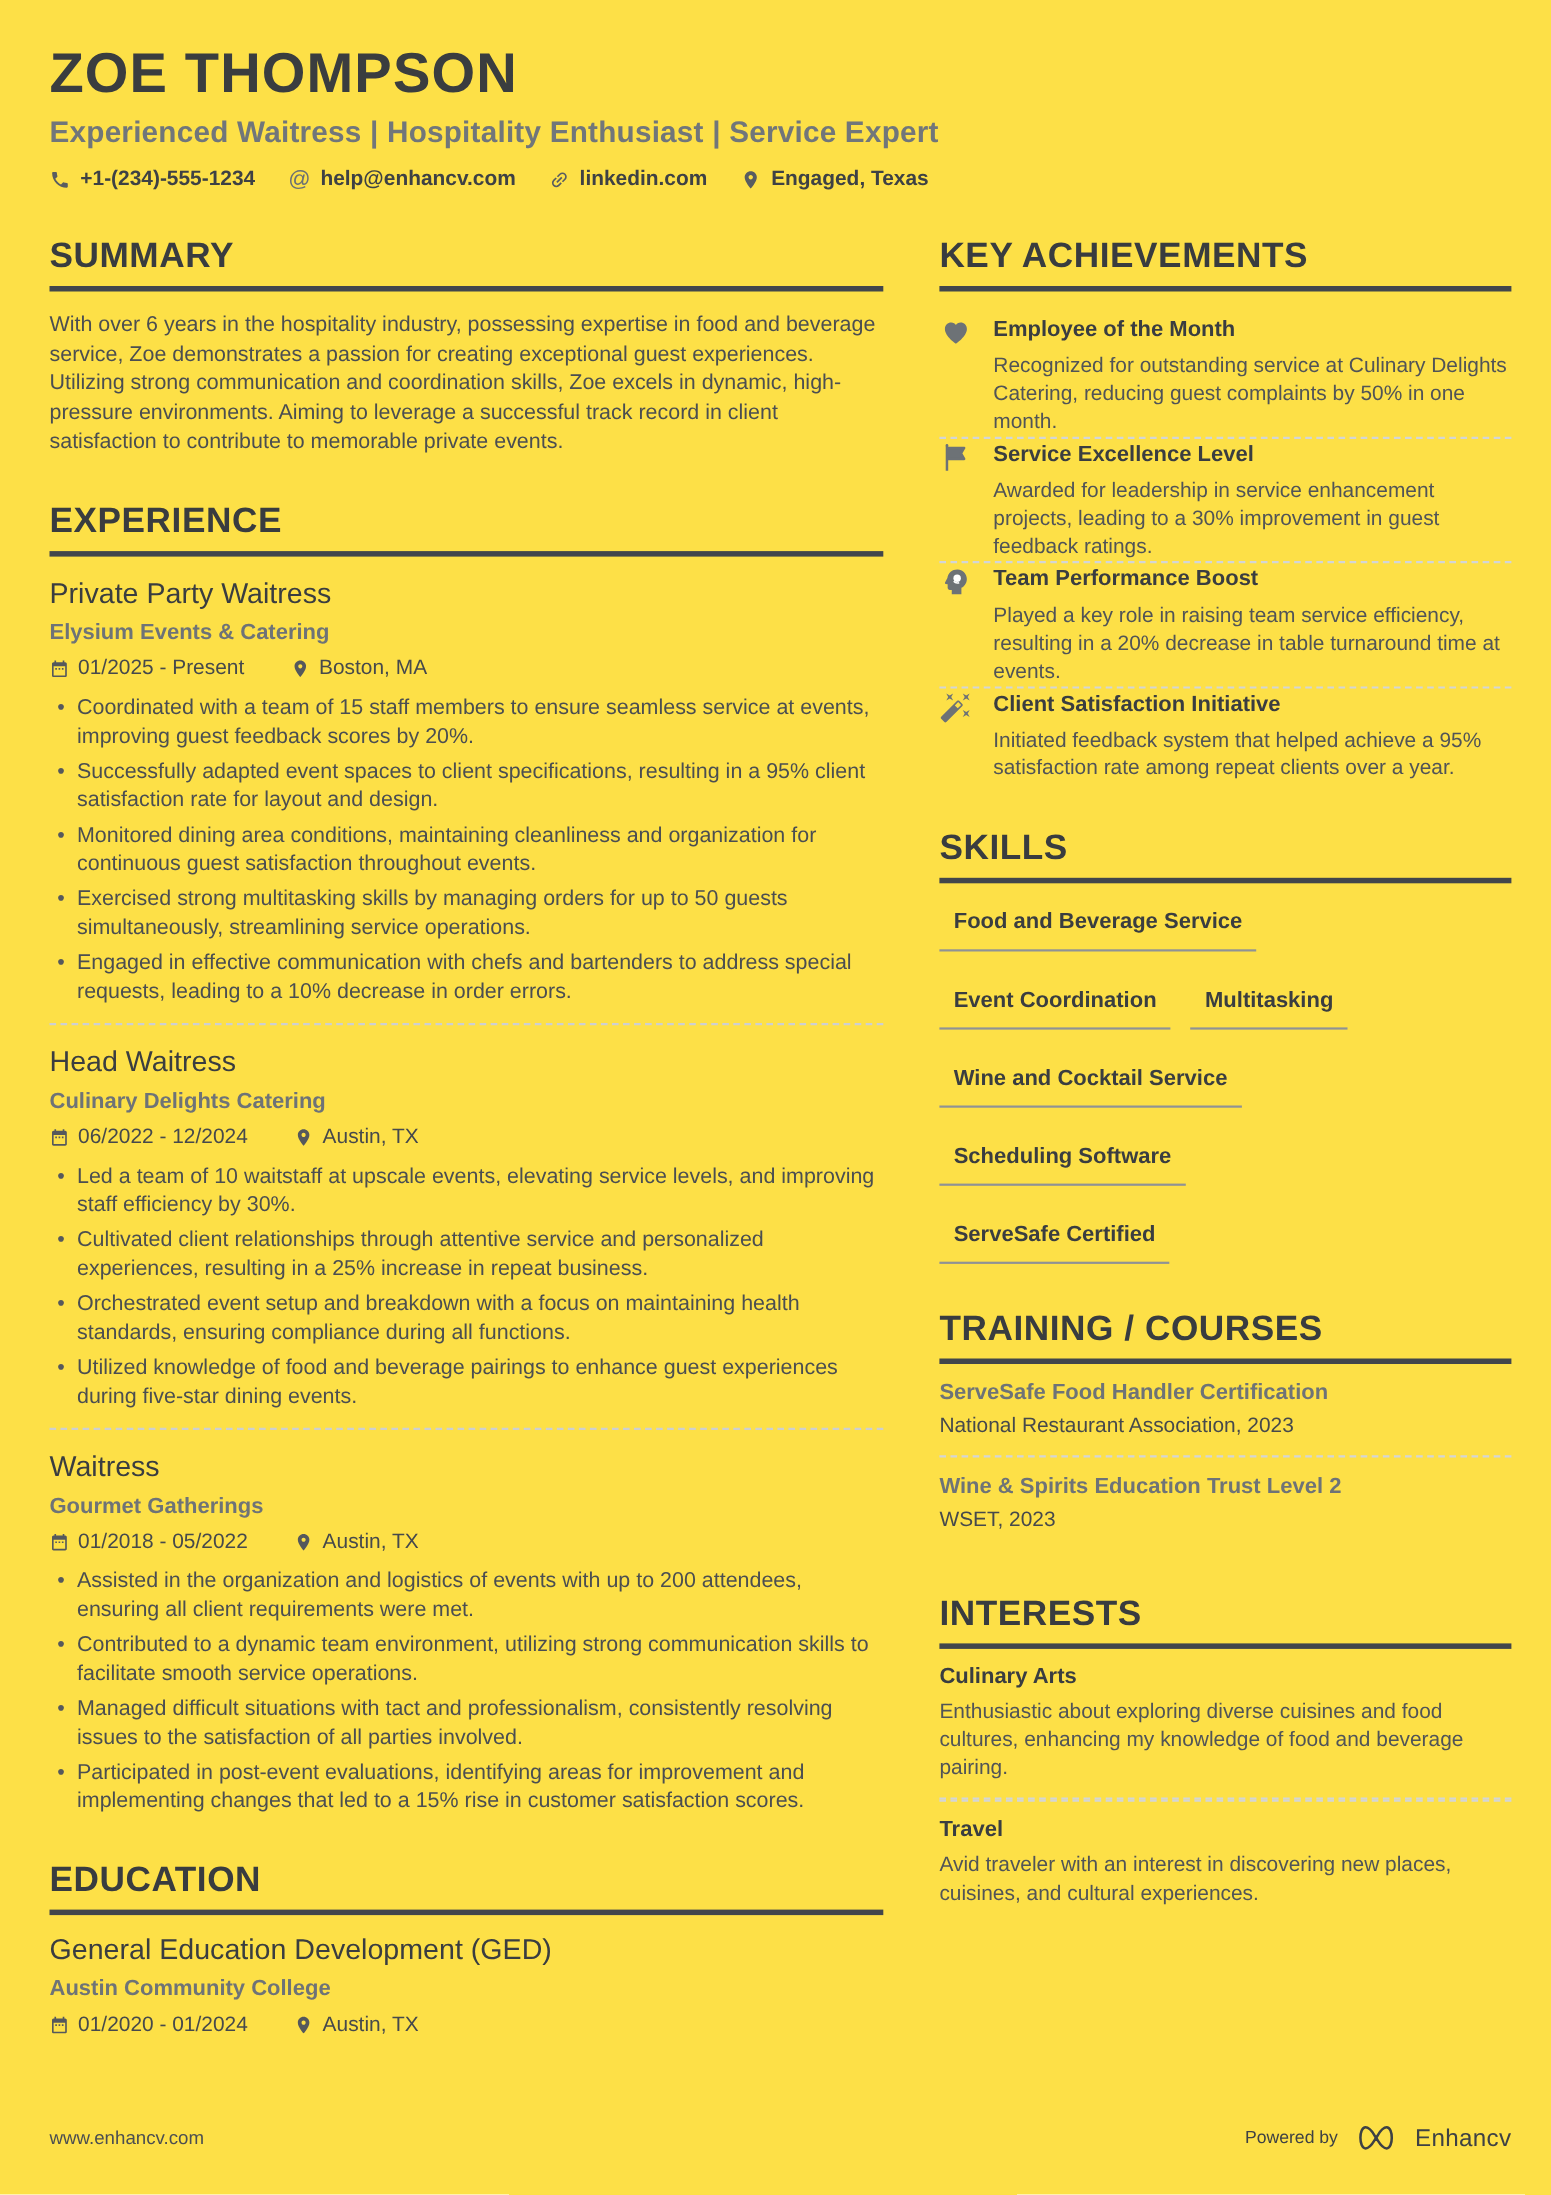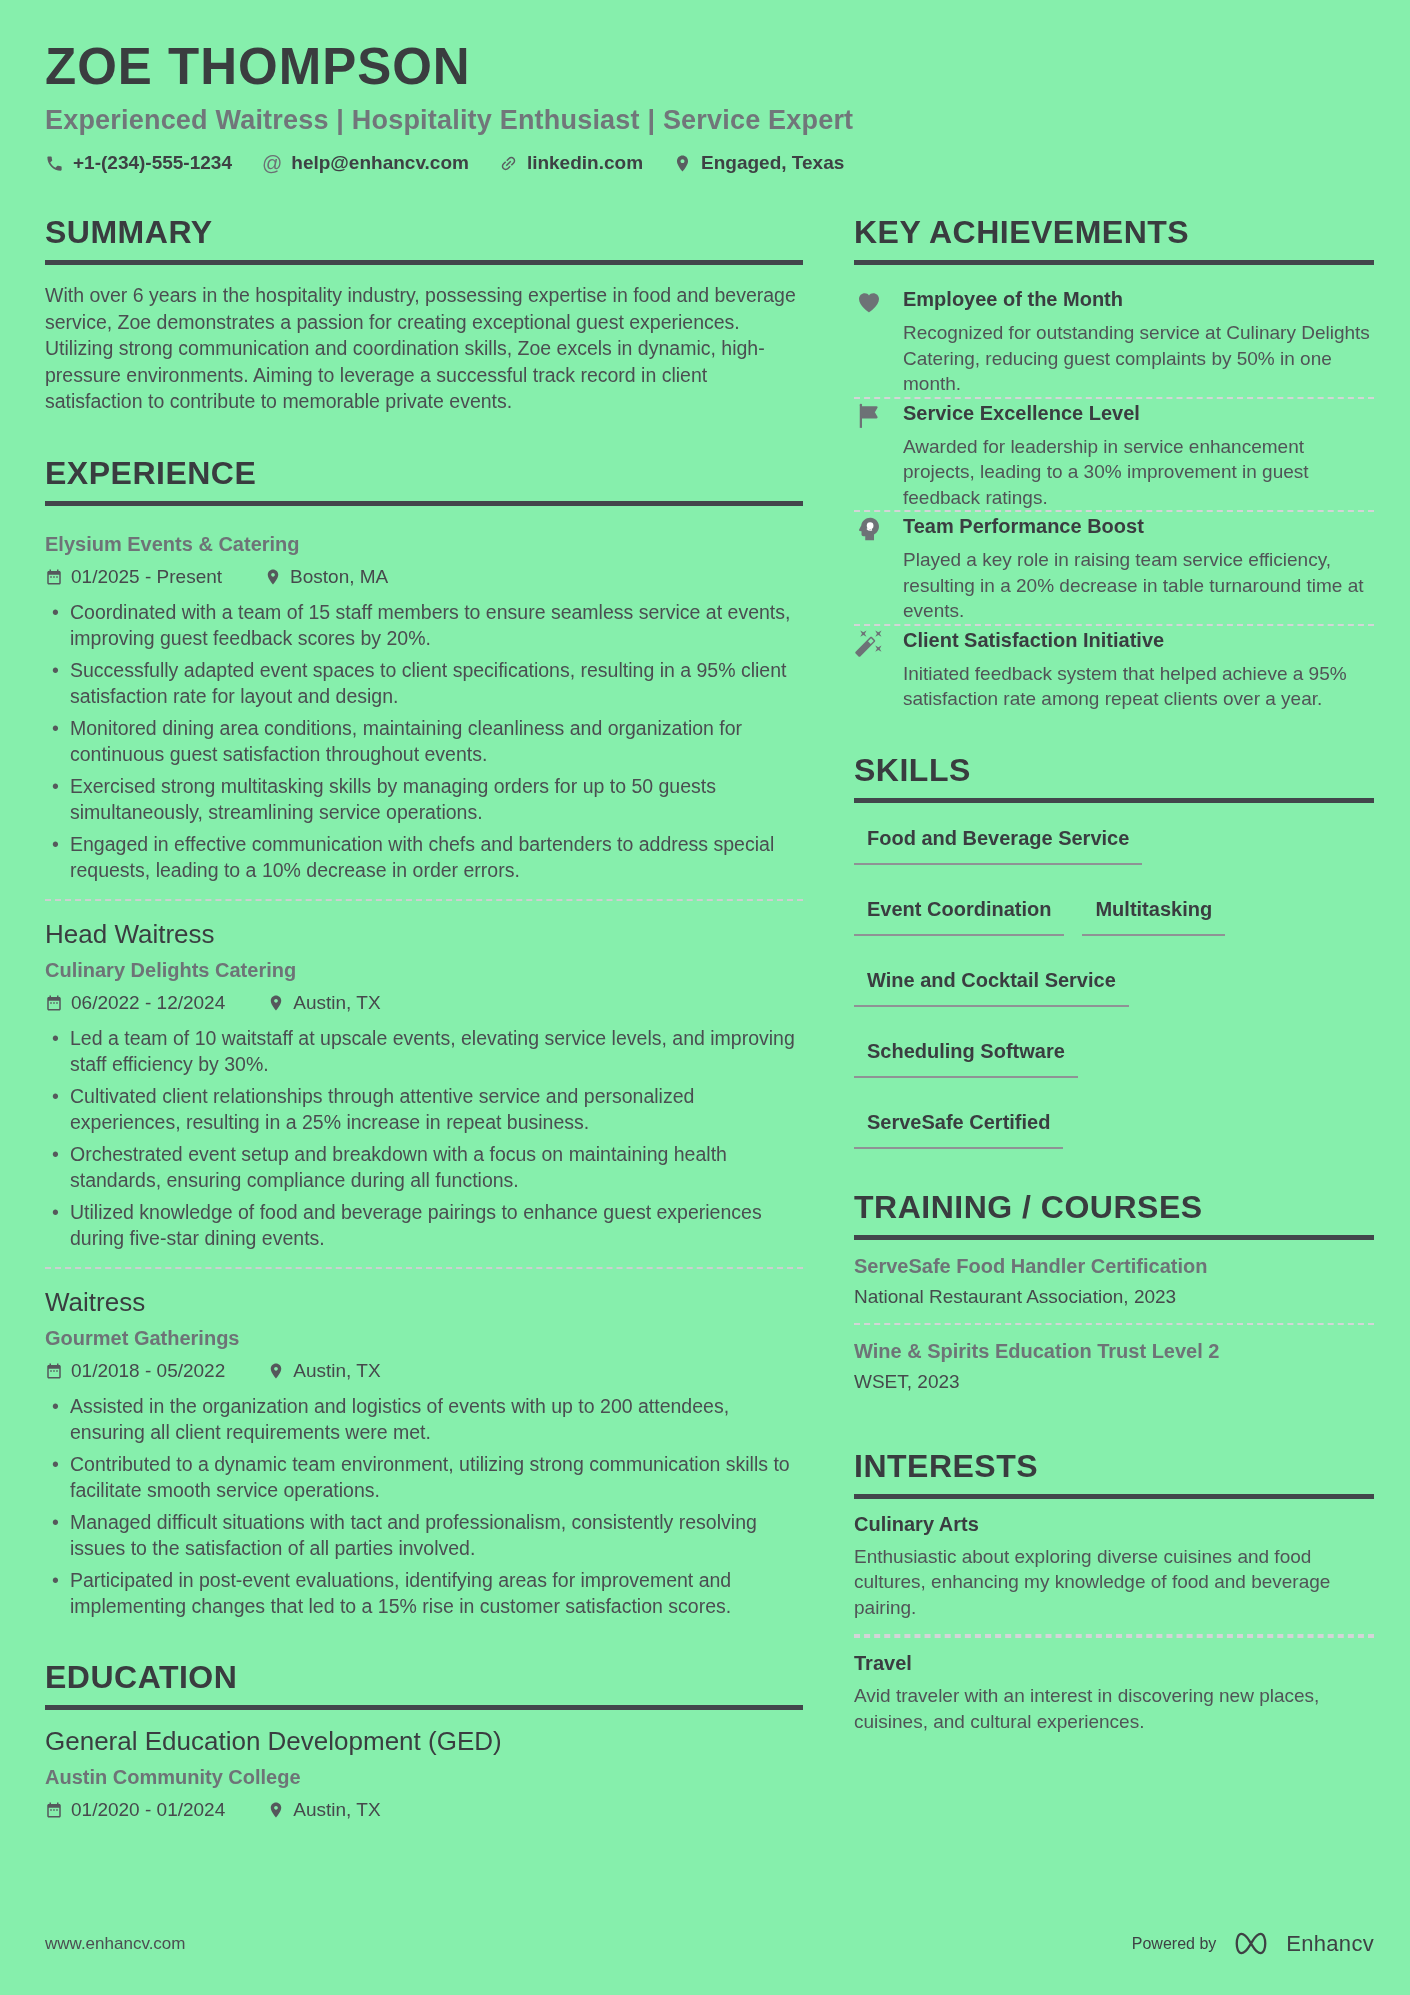--- a/index.html
+++ b/index.html
@@ -1,20 +1,20 @@
 <!DOCTYPE html>
 <html><head>
 <meta charset="utf-8">
 <style>
   * { margin:0; padding:0; box-sizing:border-box; }
   html,body { background:#ffffff; }
   body { font-family:"Liberation Sans","DejaVu Sans",sans-serif; }
   .page {
     position:relative; width:1410px; height:1995px; margin:0 auto;
-    background:#86efac; padding:38px 36px 0 45px; overflow:hidden;
+    background:#fde047; padding:38px 36px 0 45px; overflow:hidden;
   }
   
   .name { font-size:51px; font-weight:700; color:#3a3d3f; letter-spacing:1px; line-height:1.12; }
   .headline { margin-top:10px; font-size:27px; font-weight:600; color:#71767a; letter-spacing:.2px; }
   .contact-row { margin-top:16px; display:flex; align-items:center; gap:30px; font-size:19px; font-weight:700; color:#3e4144; }
   .contact-item { display:flex; align-items:center; gap:9px; }
   .cicon { width:19px; height:19px; fill:#595d60; flex:0 0 auto; }
   .at-glyph { font-size:20px; font-weight:400; color:#6b7074; line-height:1; }
   
   .cols { display:flex; gap:51px; margin-top:40px; }
@@ -110,20 +110,21 @@
 
       <section>
         <h2 class="sec">SUMMARY</h2>
         <p class="summary-text">With over 6 years in the hospitality industry, possessing expertise in food and beverage service, Zoe demonstrates a passion for creating exceptional guest experiences. Utilizing strong communication and coordination skills, Zoe excels in dynamic, high-pressure environments. Aiming to leverage a successful track record in client satisfaction to contribute to memorable private events.</p>
       </section>
 
       <section>
         <h2 class="sec">EXPERIENCE</h2>
 
         <article class="job">
+          <div class="job-title">Private Party Waitress</div>
           <div class="job-company">Elysium Events &amp; Catering</div>
           <div class="job-meta">
             <span class="meta-item">
               <svg class="micon" viewBox="0 0 24 24">
                   <path d="M9 11H7v2h2v-2zm4 0h-2v2h2v-2zm4 0h-2v2h2v-2zm2-7h-1V2h-2v2H8V2H6v2H5c-1.11 0-1.99.9-1.99 2L3 20c0 1.1.89 2 2 2h14c1.1 0 2-.9 2-2V6c0-1.1-.9-2-2-2zm0 16H5V9h14v11z"></path>
                 </svg>
               <span>01/2025 - Present</span>
             </span>
             <span class="meta-item">
               <svg class="micon" viewBox="0 0 24 24">

